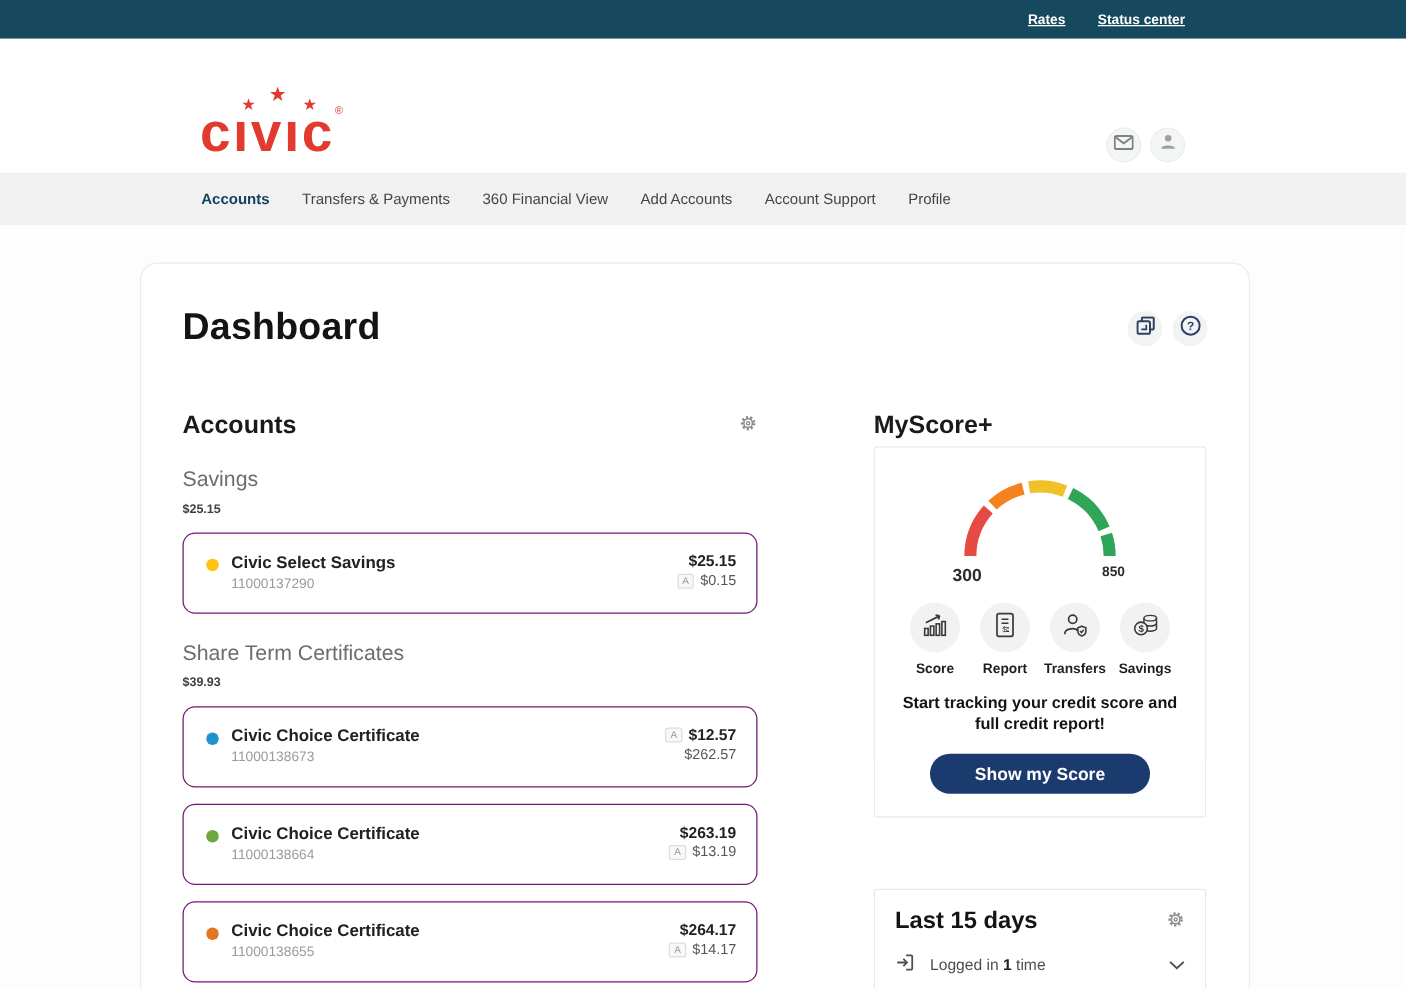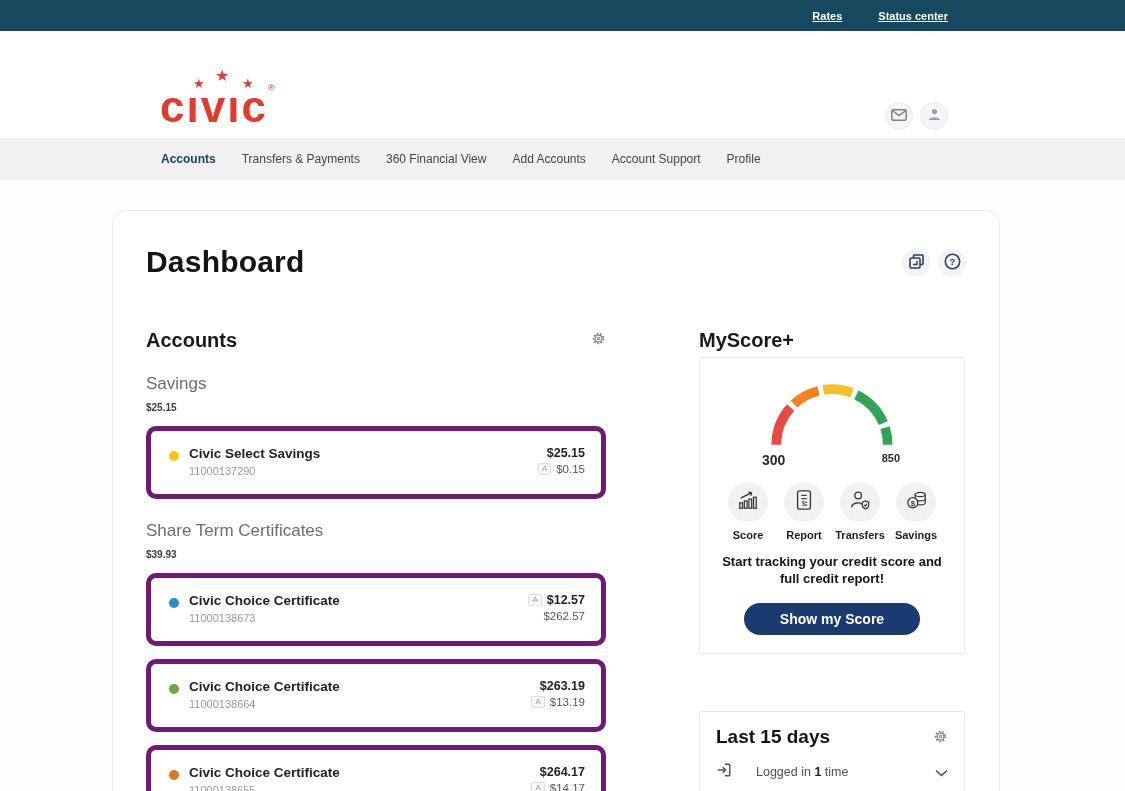--- a/index.html
+++ b/index.html
@@ -1,21 +1,21 @@
 <!DOCTYPE html>
 <html><head>
 <meta charset="utf-8">
 <style>
   * { margin:0; padding:0; box-sizing:border-box; }
   html,body { width:1125px; height:791px; overflow:hidden; background:#fdfdfd;
     font-family:"Liberation Sans", sans-serif; color:#222; }
 
   
   .topbar { height:31px; background:#16495e; display:flex; align-items:center;
-    justify-content:flex-end; padding-right:177px; gap:36px; }
+    justify-content:flex-end; padding-right:177px; gap:26px; }
   .topbar a { color:#fff; font-size:11px; font-weight:bold; text-decoration:underline; cursor:pointer; }
 
   
   .header { height:107px; background:#fff; position:relative; }
   .logo { position:absolute; left:160px; top:54px; width:132px; cursor:pointer; }
   .logo-word { font-size:44px; font-weight:800; color:#e23a2e; letter-spacing:2px; line-height:1; }
   .logo-reg { font-size:9px; color:#e23a2e; vertical-align:top; position:relative; top:-2px; }
   .logo-star { position:absolute; color:#e23a2e; }
   .star-l { left:33px; top:-9px; font-size:13px; }
   .star-c { left:55px; top:-19px; font-size:16px; }
@@ -44,21 +44,21 @@
   .col-left { flex:0 0 460px; }
   .col-right { flex:0 0 265px; }
 
   .sec-head { display:flex; justify-content:space-between; align-items:center; }
   .sec-title { font-size:20px; font-weight:800; color:#1a1a1a; }
   .gear-btn { cursor:pointer; display:flex; align-items:center; }
 
   .group-name { font-size:17px; color:#6d6d6d; margin-top:22px; }
   .group-total { font-size:10px; font-weight:bold; color:#3f3f3f; margin-top:8px; }
 
-  .acct-card { margin-top:13px; border:5px solid #701a75; border-radius:10px;
+  .acct-card { margin-top:13px; border:1px solid #701a75; border-radius:10px;
     padding:15px 16px 17px 16px; display:flex; cursor:pointer; background:#fff; }
   .dot { width:10px; height:10px; border-radius:50%; margin:5px 10px 0 2px; flex:0 0 10px; }
   .acct-info { flex:1; }
   .acct-name { font-size:13.5px; font-weight:bold; color:#222; }
   .acct-num { font-size:11px; color:#9b9b9b; margin-top:4px; }
   .acct-amts { text-align:right; }
   .amt-row { display:flex; justify-content:flex-end; align-items:center; gap:5px; }
   .amt-row + .amt-row { margin-top:3px; }
   .amt-primary { font-size:12.5px; font-weight:bold; color:#222; }
   .amt-secondary { font-size:11.5px; color:#565656; }
@@ -83,21 +83,21 @@
   .score-btn { display:block; margin:15px auto 0; background:#1b3a6d; color:#fff;
     font-size:14px; font-weight:bold; border:none; border-radius:16px; padding:8px 36px;
     cursor:pointer; font-family:"Liberation Sans", sans-serif; }
 
   
   .days-card { margin-top:57px; border:1px solid #e8e8e8; border-radius:3px;
     padding:14px 16px 20px 16px; background:#fff; }
   .days-head { display:flex; justify-content:space-between; align-items:flex-end; }
   .days-title { font-size:19px; font-weight:800; color:#141414; }
   .days-row { display:flex; align-items:center; margin-top:14px; cursor:pointer; }
-  .days-row-text { font-size:12.5px; color:#4f4f4f; margin-left:24px; flex:1; }
+  .days-row-text { font-size:12.5px; color:#4f4f4f; margin-left:12px; flex:1; }
   .days-row-text b { color:#222; }
 </style>
 </head>
 <body>
 
 <div class="topbar">
   <a>Rates</a>
   <a>Status center</a>
 </div>
 

